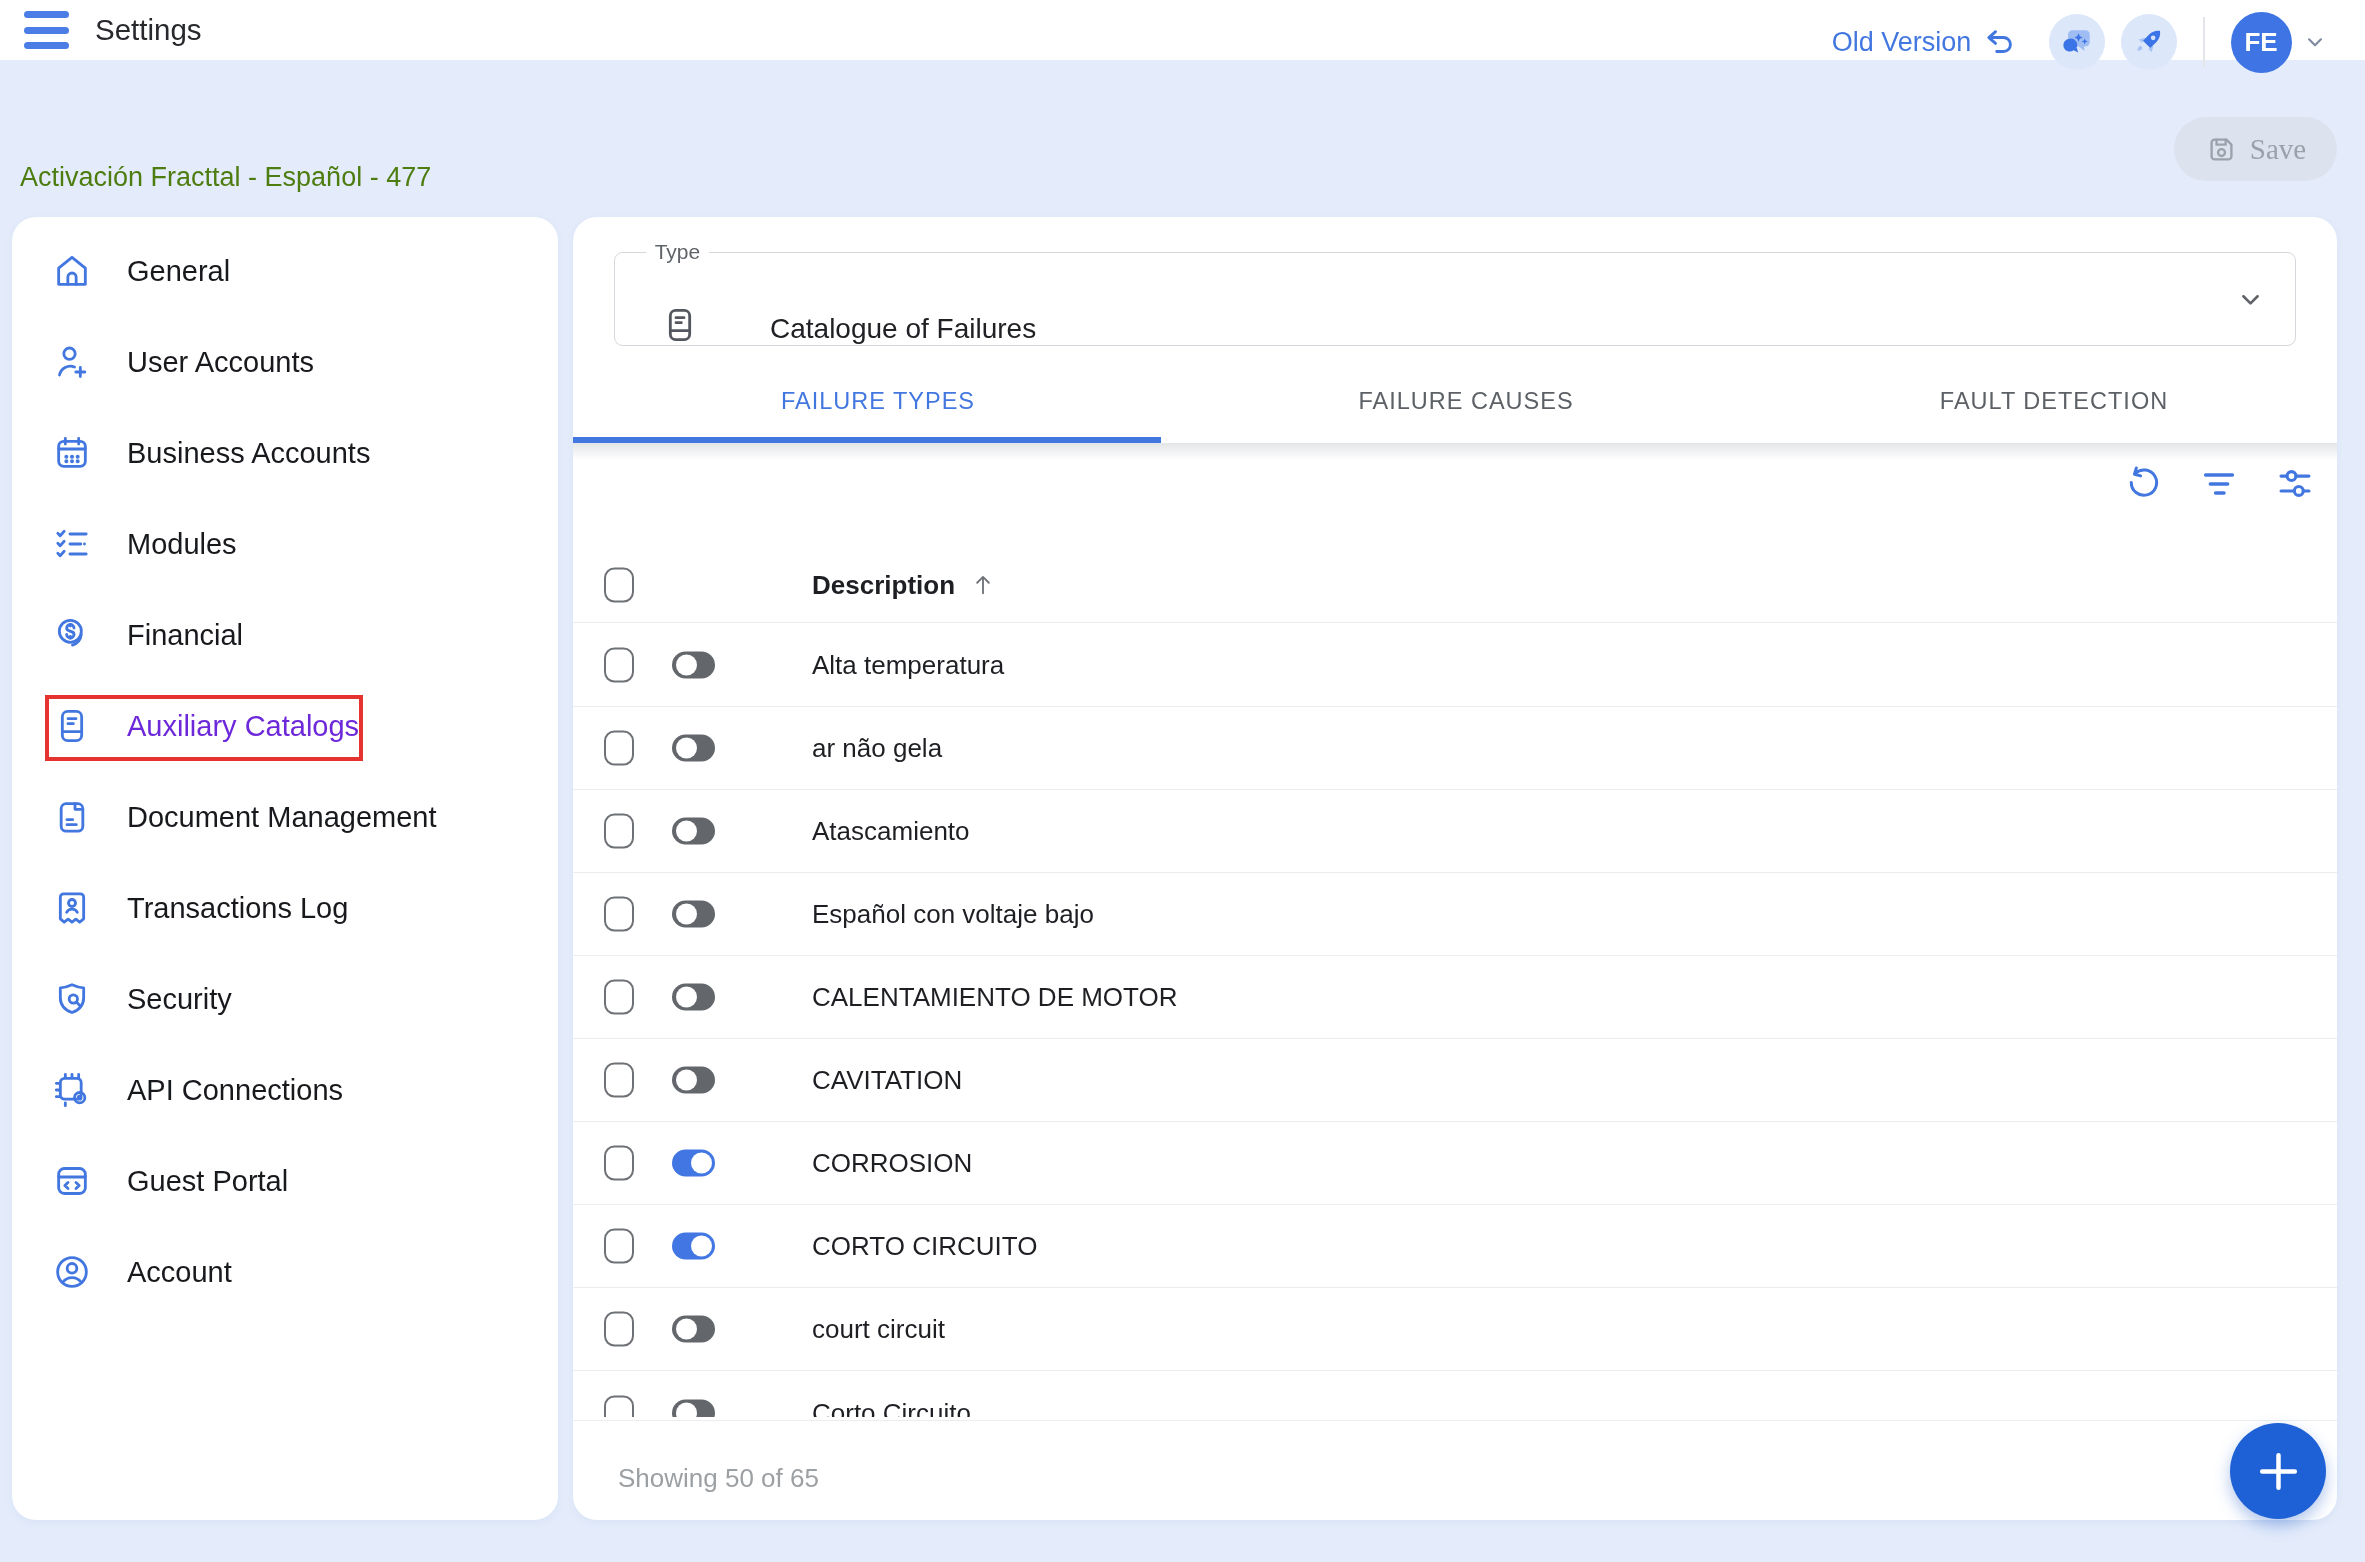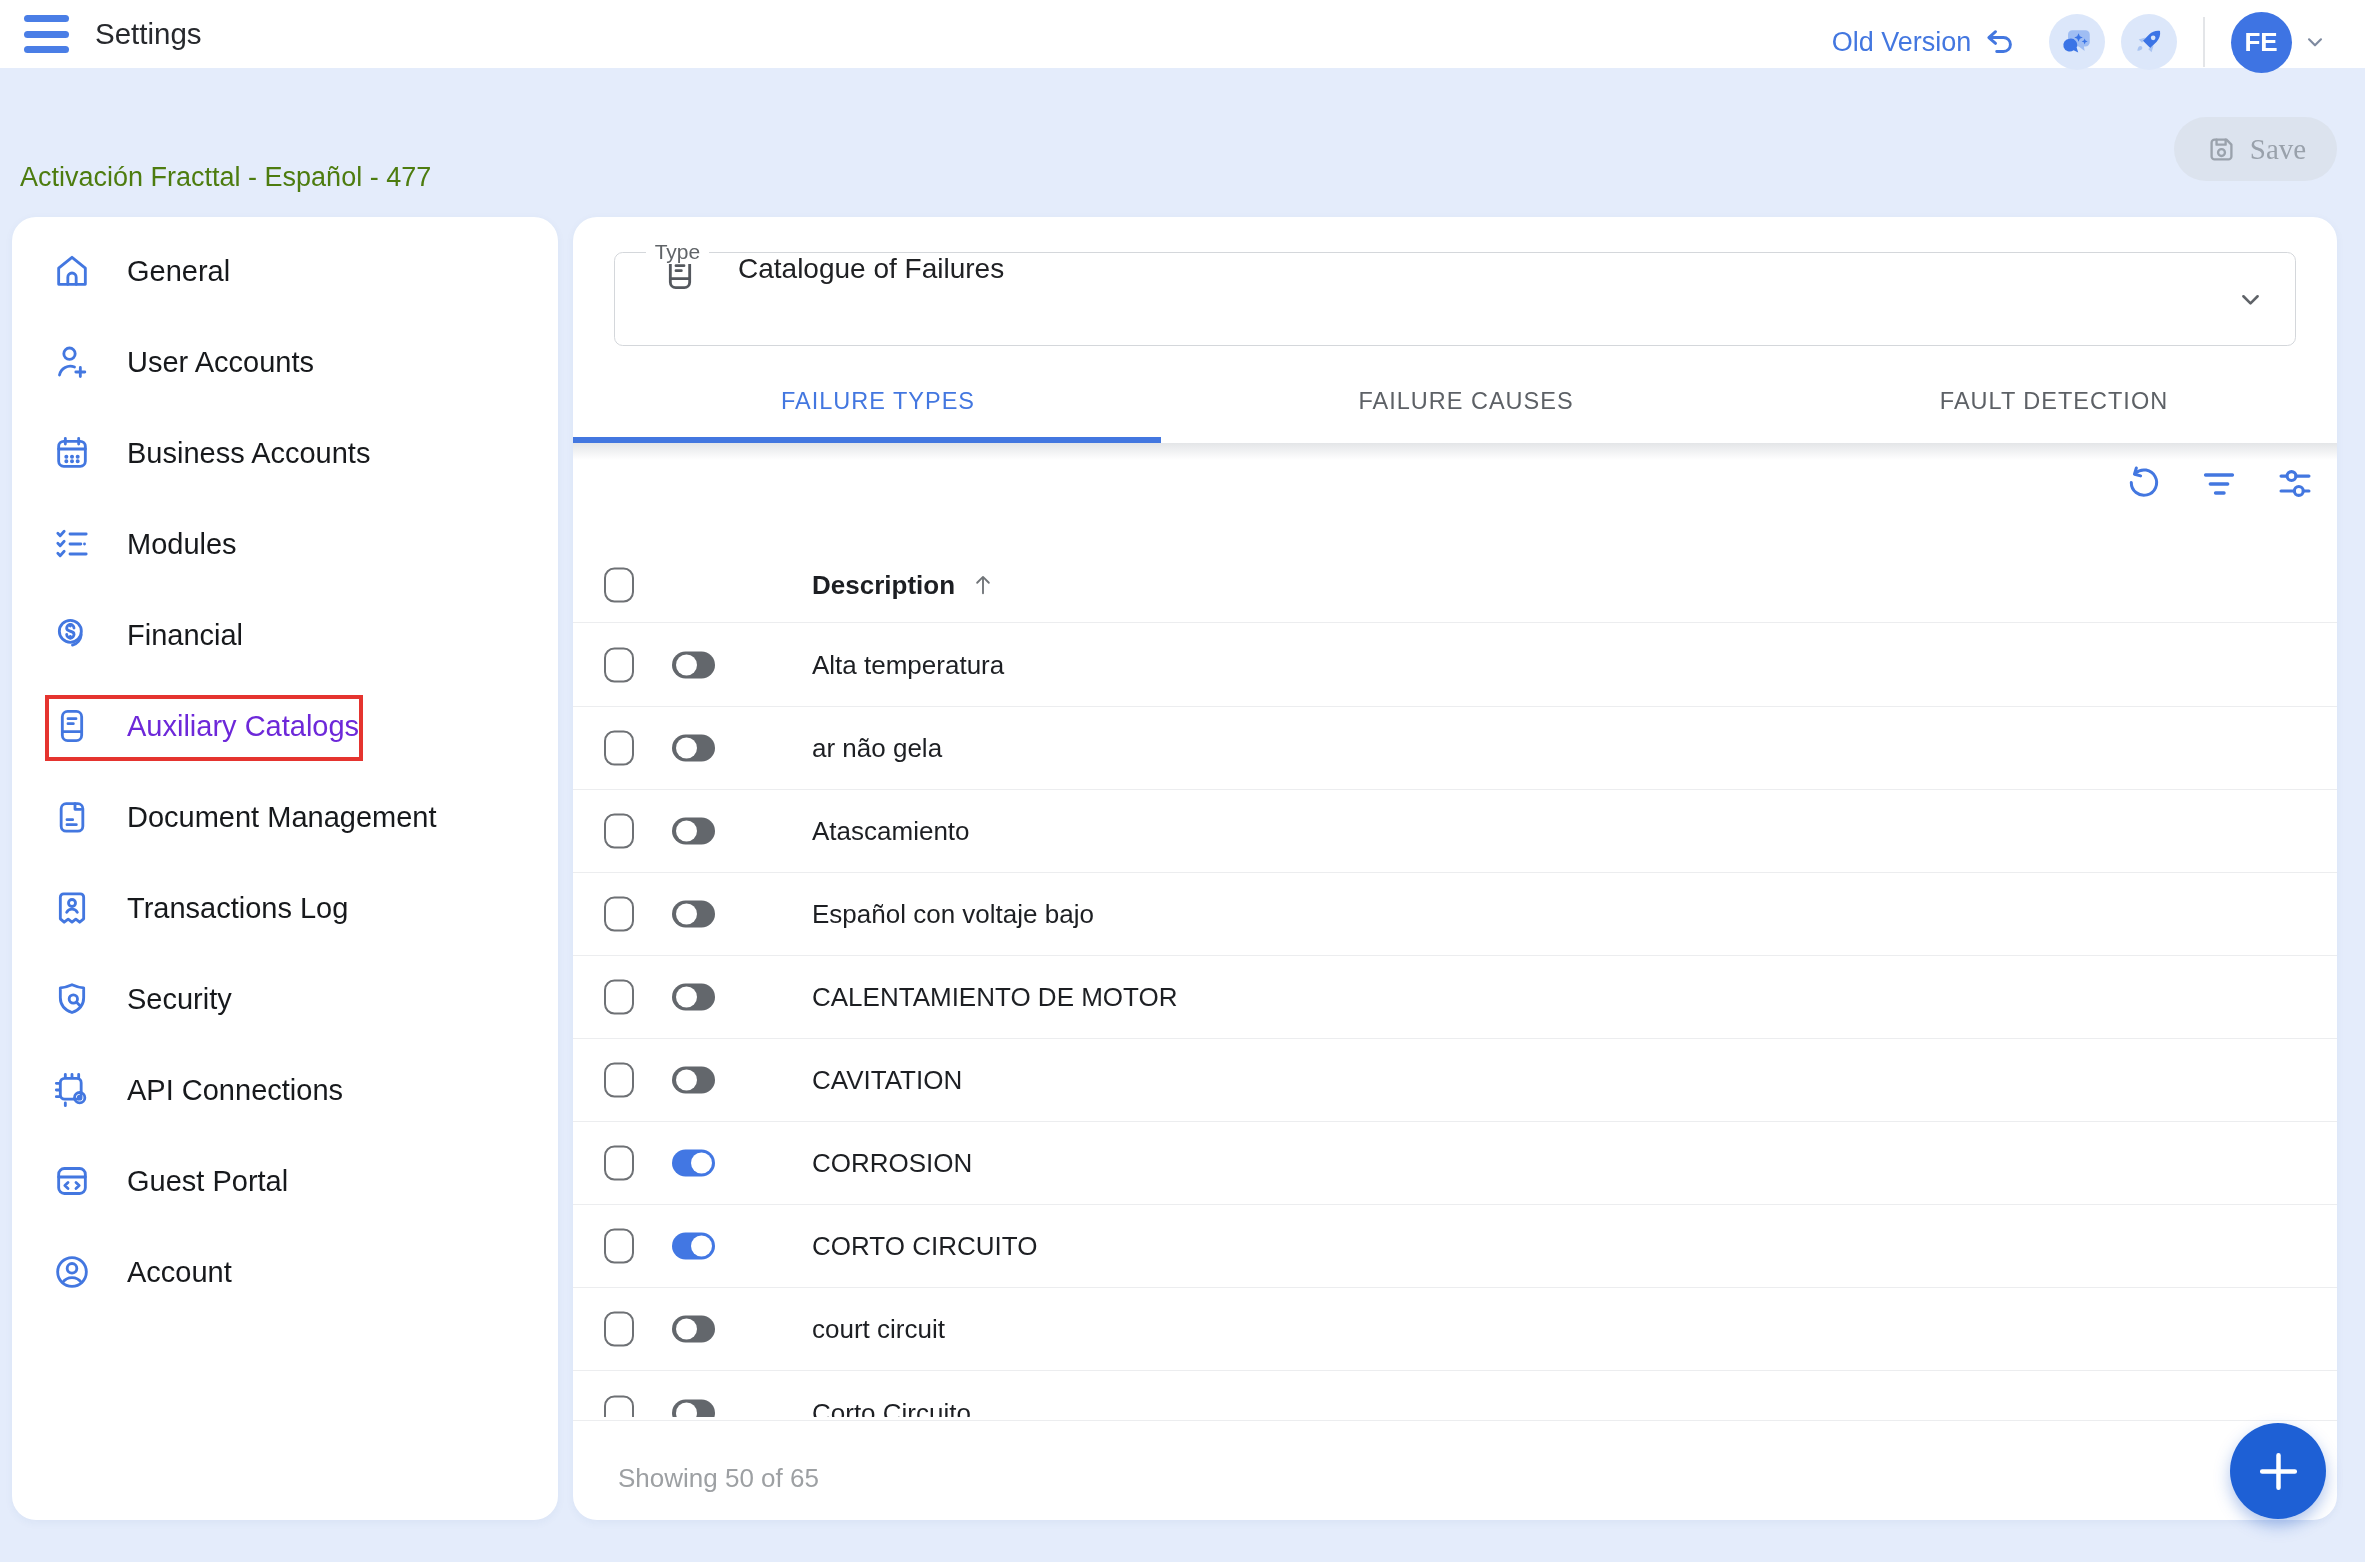--- a/index.html
+++ b/index.html
@@ -6,21 +6,21 @@
     --accent:#4377E0; --toggle-on:#4277E3; --fab:#1E60D5; --avatar:#3E74E3;
     --page-bg:#E4ECFB; --red:#E5342F; --save-bg:#DCE3EE; --save-tx:#99A1AB;
     --dark:#1D1F23; --gray:#5D6166; --sep:#ECEDEF;
   }
   *{margin:0;padding:0;box-sizing:border-box;}
   html,body{width:2366px;height:1563px;}
   body{font-family:"Liberation Sans","DejaVu Sans",sans-serif;background:var(--page-bg);position:relative;overflow:hidden;}
   .ic svg{display:block;width:100%;height:100%;}
 
   
-  .appbar{position:absolute;left:0;top:0;width:2366px;height:68px;background:#fff;display:flex;align-items:center;}
+  .appbar{position:absolute;left:0;top:0;width:2366px;height:60px;background:#fff;display:flex;align-items:center;}
   .hamburger{width:45px;height:38px;margin-left:24px;display:flex;flex-direction:column;justify-content:space-between;cursor:pointer;}
   .hamburger span{display:block;height:7px;border-radius:3.5px;background:#4A7EE6;}
   .app-title{margin-left:26px;font-size:29.5px;color:#27292D;}
   .appbar-right{position:absolute;right:38px;top:0;height:84px;display:flex;align-items:center;}
   .old-version{display:flex;align-items:center;gap:12px;color:var(--accent);font-size:27px;cursor:pointer;}
   .old-version .ic{width:35px;height:35px;color:var(--accent);}
   .circle-btn{width:56px;height:56px;border-radius:50%;background:#DCE7FA;display:flex;align-items:center;justify-content:center;cursor:pointer;}
   .circle-btn .ic{width:35px;height:35px;}
   .cb1{margin-left:31px;} .cb2{margin-left:15.6px;}
   .vdiv{width:1.7px;height:50px;background:#E3E5E8;margin:0 26px;}
@@ -41,21 +41,21 @@
   
   .side-item{position:relative;height:91px;display:flex;align-items:center;cursor:pointer;}
   .side-item .ic{width:40px;height:40px;margin-left:40px;color:var(--accent);flex:0 0 40px;}
   .side-item .lbl{margin-left:35px;font-size:29px;color:#17191C;white-space:nowrap;}
   .side-item.active .lbl{color:#6d28d9;}
   .annotation{position:absolute;left:33px;top:478px;width:318px;height:66px;border:4.3px solid var(--red);pointer-events:none;}
 
   
   .type-field{position:absolute;left:41px;top:35px;width:1682px;height:94px;border:1.7px solid #D4D7DB;border-radius:8.7px;cursor:pointer;}
   .type-label{position:absolute;top:-13px;left:31px;background:#fff;padding:0 8.7px;font-size:21px;color:#606468;}
-  .type-inner{display:flex;align-items:flex-start;height:100%;}
+  .type-inner{display:flex;align-items:flex-end;height:100%;gap:32px;}
   .type-inner .book{width:40px;height:40px;margin-left:45px;color:#54585E;}
   .type-value{margin-left:38px;font-size:28px;color:#202124;}
   .type-chev{position:absolute;right:29.5px;top:31px;width:31px;height:31px;color:#5F6368;}
 
   
   .tabs{position:absolute;left:11px;top:148px;width:100%;height:72px;display:flex;}
   .tab{flex:1;display:flex;align-items:center;justify-content:center;font-size:23.5px;letter-spacing:1px;color:var(--gray);font-weight:500;cursor:pointer;text-transform:uppercase;}
   .tab.active{color:var(--accent);}
   .tab-indicator{position:absolute;left:0;top:220px;width:33.333%;height:6px;background:var(--accent);}
   .tab-shadow{position:absolute;left:0;top:226px;width:100%;height:17.4px;background:linear-gradient(rgba(60,70,90,.14),rgba(60,70,90,0));}

